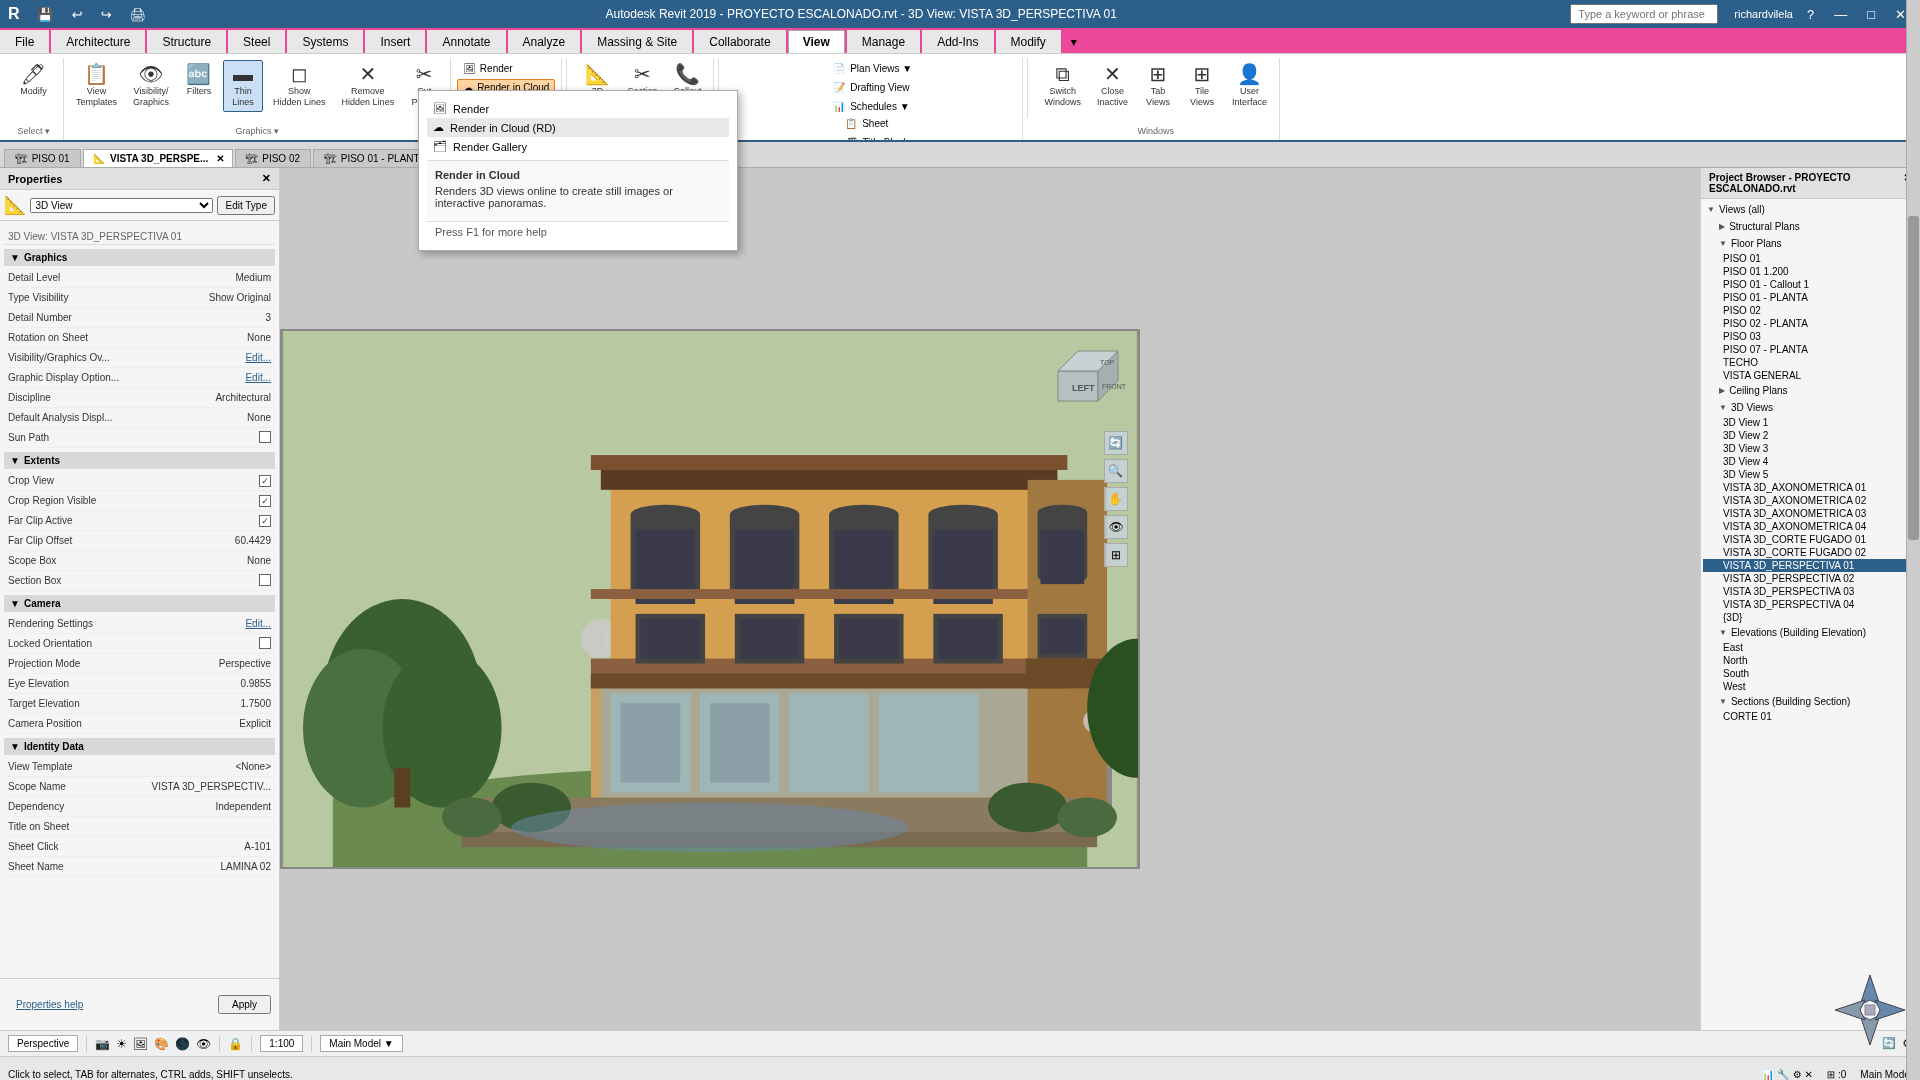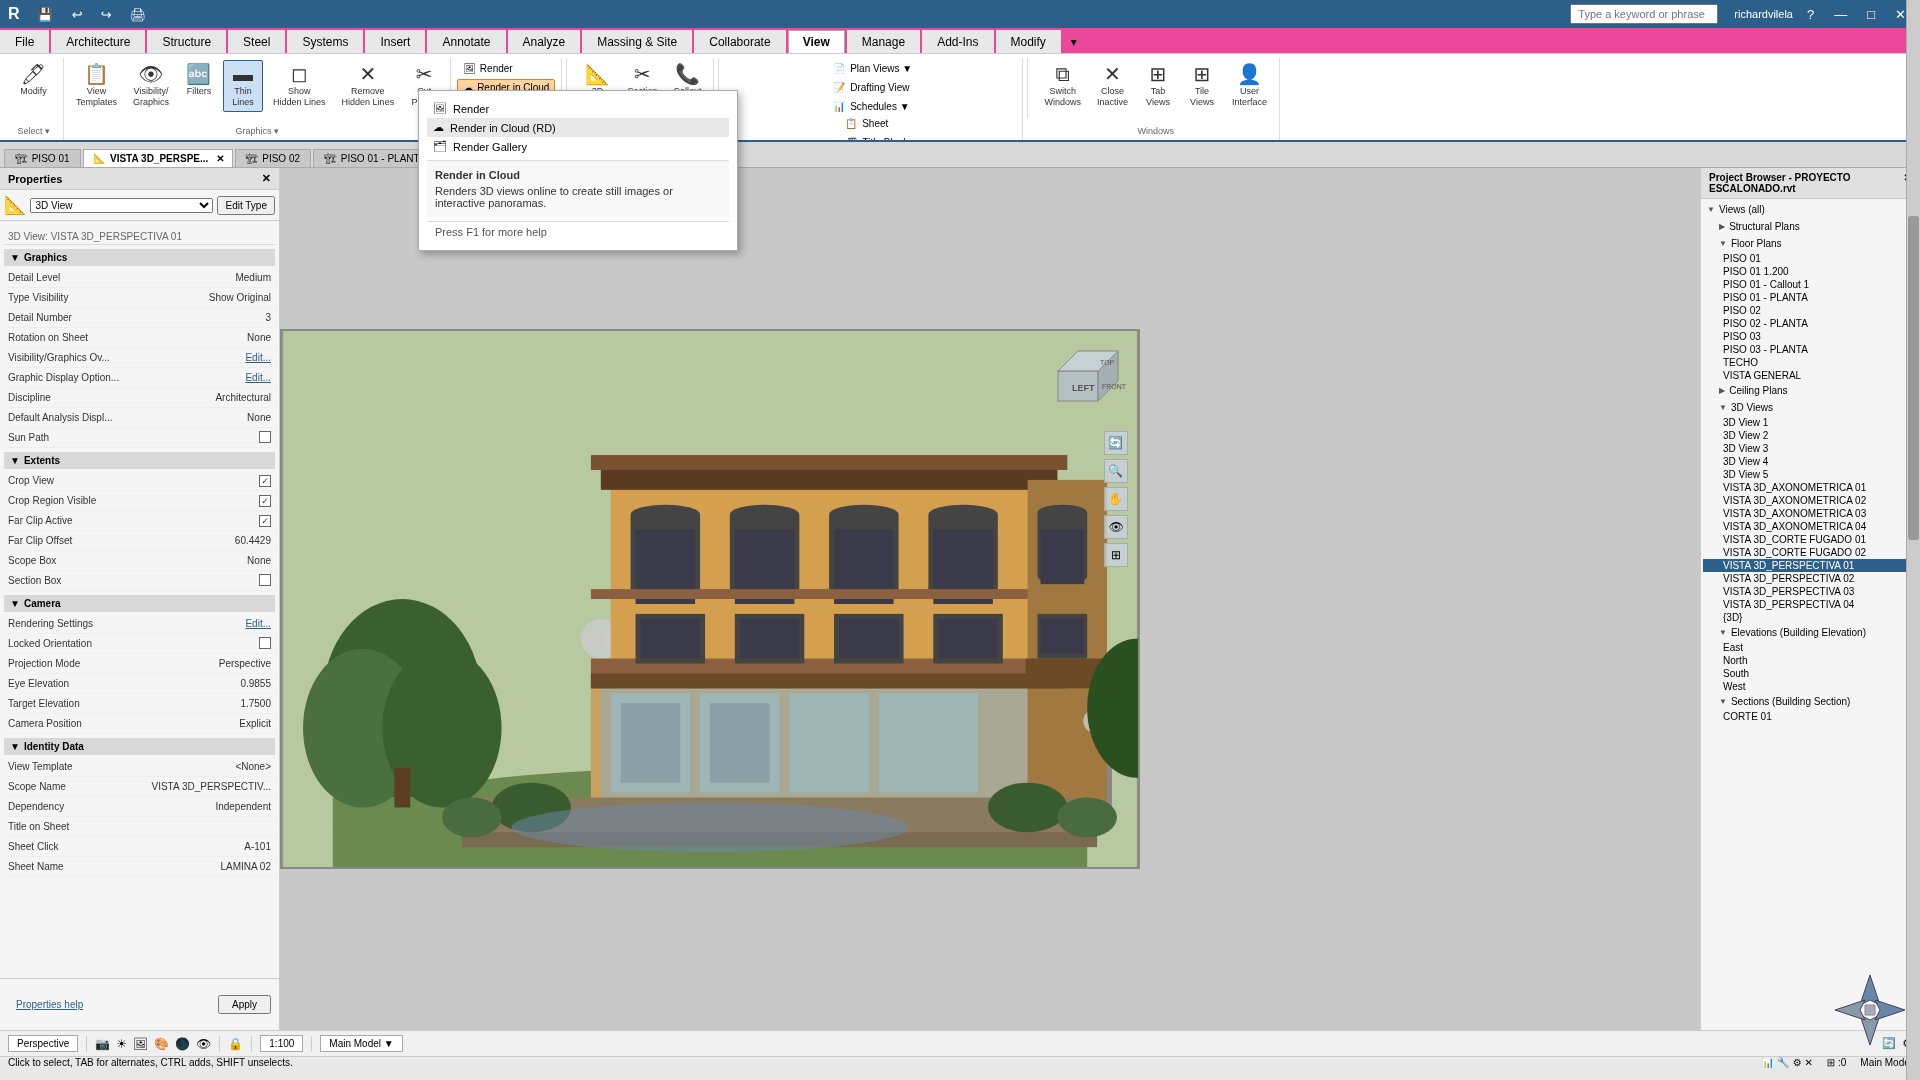--- a/index.html
+++ b/index.html
@@ -79,21 +79,21 @@
     #pb-header { background: #e0e0e0; padding: 4px 8px; font-weight: bold; font-size: 10px; border-bottom: 1px solid #ccc; display: flex; justify-content: space-between; }
     #pb-content { flex: 1; overflow-y: auto; padding: 2px; }
     .pb-tree { font-size: 10px; }
     .pb-node { padding: 1px 0; cursor: pointer; }
     .pb-parent { display: flex; align-items: center; gap: 4px; padding: 2px 4px; }
     .pb-child { padding: 1px 4px 1px 20px; display: flex; align-items: center; gap: 4px; }
     .pb-child.selected { background: #2c5f8a; color: white; }
     .expand-tri { font-size: 8px; color: #555; }
 
     
-    #status-bar { height: 24px; background: #e8e8e8; border-top: 1px solid #ccc; display: flex; align-items: flex-start; padding: 0 8px; font-size: 10px; gap: 16px; }
+    #status-bar { height: 24px; background: #e8e8e8; border-top: 1px solid #ccc; display: flex; align-items: flex-end; padding: 0 8px; font-size: 10px; gap: 16px; }
     .status-left { flex: 1; }
     .status-right { display: flex; gap: 6px; align-items: center; }
 
     
     #bottom-toolbar { height: 26px; background: #f0f0f0; border-top: 1px solid #ccc; display: flex; align-items: center; padding: 0 8px; gap: 6px; }
     .bt-btn { padding: 2px 8px; background: white; border: 1px solid #aaa; cursor: pointer; font-size: 10px; }
 
     .sep { width: 1px; height: 60px; background: #ddd; margin: 0 4px; }
     .sep-v { width: 1px; height: 16px; background: #ccc; margin: 0 2px; }
 
@@ -107,20 +107,21 @@
 <body>
 
 <div id="title-bar">
   <div class="left-icons">
     <span style="font-size:16px; font-weight:bold; margin-right:6px;">R</span>
     <button class="title-btn">💾</button>
     <button class="title-btn">↩</button>
     <button class="title-btn">↪</button>
     <button class="title-btn">🖨</button>
   </div>
+  <div class="title">Autodesk Revit 2019 - PROYECTO ESCALONADO.rvt - 3D View: VISTA 3D_PERSPECTIVA 01</div>
   <div class="right-icons">
     <input type="text" style="width: 148px; font-size: 11px; padding: 2px 6px;" placeholder="Type a keyword or phrase">
     <span style="color:white; font-size:11px; margin-left:8px;">richardvilela</span>
     <button class="title-btn">?</button>
     <button class="title-btn">—</button>
     <button class="title-btn">□</button>
     <button class="title-btn">✕</button>
   </div>
 </div>
 
@@ -632,21 +633,21 @@
         <div class="pb-child">
             <span>PISO 02</span>
           </div>
         <div class="pb-child">
             <span>PISO 02 - PLANTA</span>
           </div>
         <div class="pb-child">
             <span>PISO 03</span>
           </div>
         <div class="pb-child">
-            <span>PISO 03 - PLANTA</span>
+            <span>PISO 07 - PLANTA</span>
           </div>
         <div class="pb-child">
             <span>TECHO</span>
           </div>
         <div class="pb-child">
             <span>VISTA GENERAL</span>
           </div>
 
         <div class="pb-node">
           <div class="pb-parent" style="padding-left:16px;">

